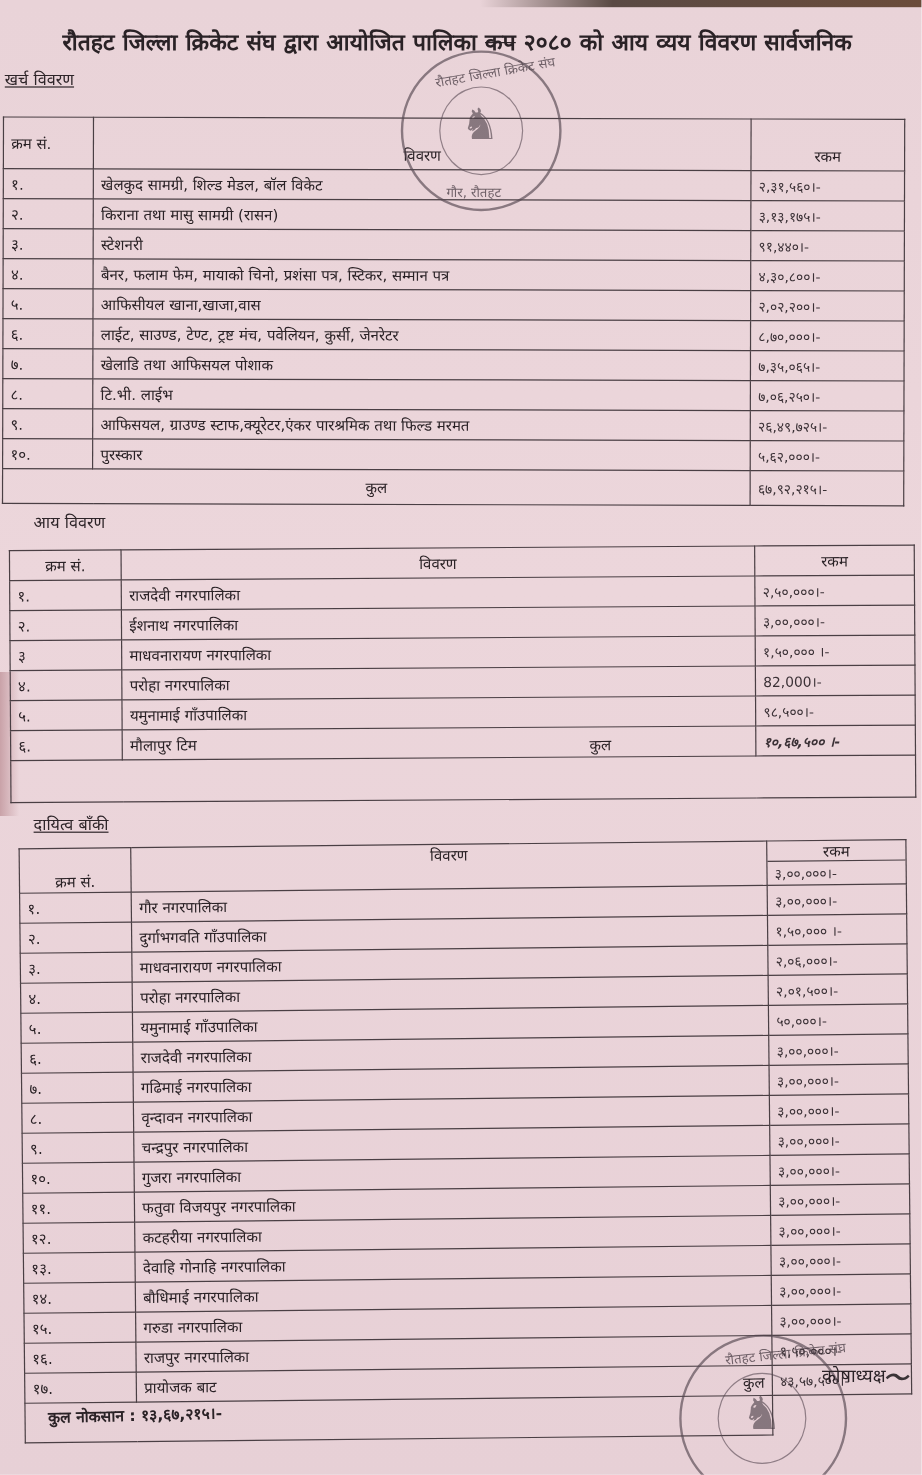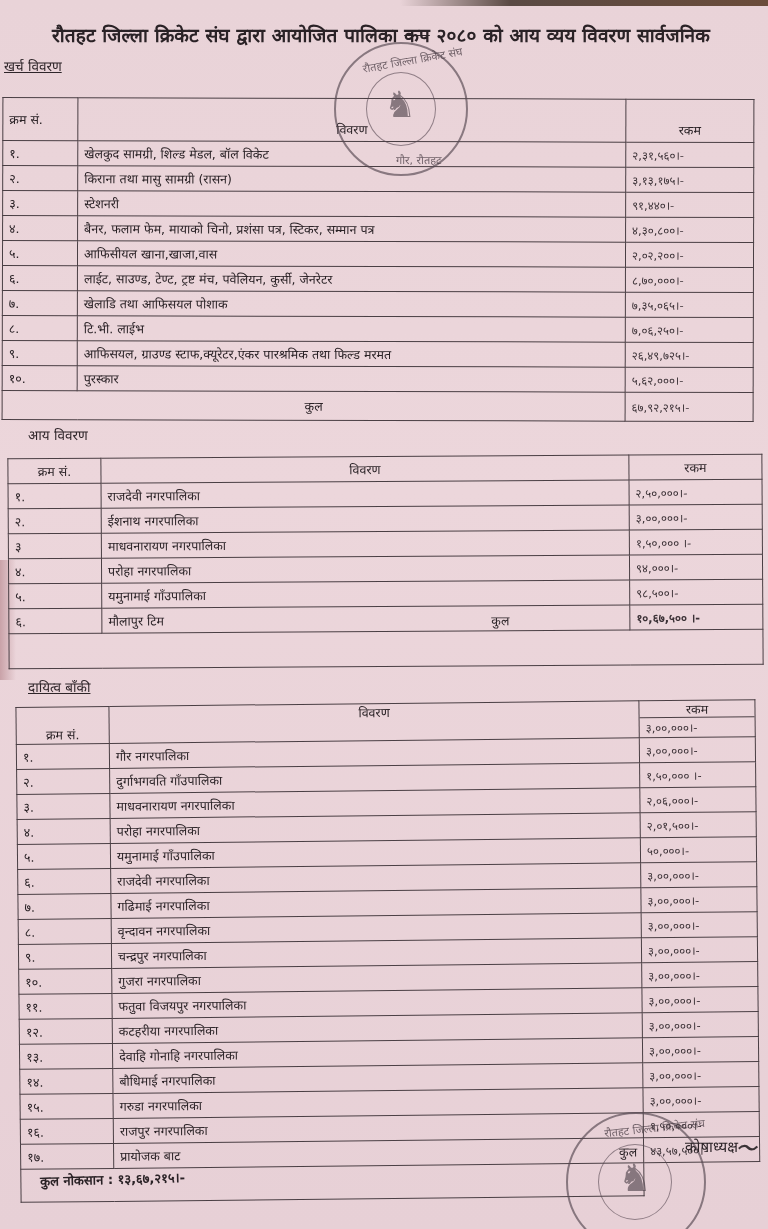--- a/index.html
+++ b/index.html
@@ -105,21 +105,21 @@
     <tr>
       <td colspan="2" class="center" style="height:28px;">कुल</td>
       <td class="num">६७,९२,२१५।-</td>
     </tr>
   </tbody>
 </table>
 
 <div class="stamp" style="left:334px;top:42px;width:130px;height:130px;">
   <div class="inner" style="left:30px;top:28px;width:68px;height:72px;"></div>
   <div class="lbl" style="left:26px;top:8px;transform:rotate(-10deg);">रौतहट जिल्ला क्रिकेट संघ</div>
-  <div class="lbl" style="left:36px;top:108px;margin-left:24px;">गौर, रौतहट</div>
+  <div class="lbl" style="left:36px;top:108px;">गौर, रौतहट</div>
   <div class="fig" style="left:48px;top:40px;font-size:36px;">♞</div>
 </div>
 
 <div class="sec-head" style="left:28px;top:426px;text-decoration:none;">आय विवरण</div>
 
 <table style="left:8px;top:456px;width:755px;transform:rotate(-0.35deg);">
   <thead>
     <tr>
       <th class="c1 center" style="width:80px;">क्रम सं.</th>
       <th class="center">विवरण</th>
@@ -138,34 +138,34 @@
         <td class="num">३,००,०००।-</td>
       </tr>
     <tr>
         <td>३</td>
         <td>माधवनारायण नगरपालिका</td>
         <td class="num">१,५०,००० ।-</td>
       </tr>
     <tr>
         <td>४.</td>
         <td>परोहा नगरपालिका</td>
-        <td class="num">९४,०००।-</td>
+        <td class="num">82,000।-</td>
       </tr>
     <tr>
         <td>५.</td>
         <td>यमुनामाई गाँउपालिका</td>
         <td class="num">९८,५००।-</td>
       </tr>
     <tr>
       <td>६.</td>
       <td style="position:relative;">
         <span>मौलापुर टिम</span>
         <span style="position:absolute;right:120px;top:6px;">कुल</span>
       </td>
-      <td class="num" style="font-weight:bold;">१०,६७,५०० ।-</td>
+      <td class="num" style="font-weight:bold;font-style:italic;">१०,६७,५०० ।-</td>
     </tr>
     <tr>
         <td colspan="3" style="height:34px;border-top:none;"></td>
       </tr>
   </tbody>
 </table>
 
 <div class="sec-head" style="left:28px;top:678px;">दायित्व बाँकी</div>
 
 <table style="left:18px;top:703px;width:740px;transform:rotate(-0.6deg);">

